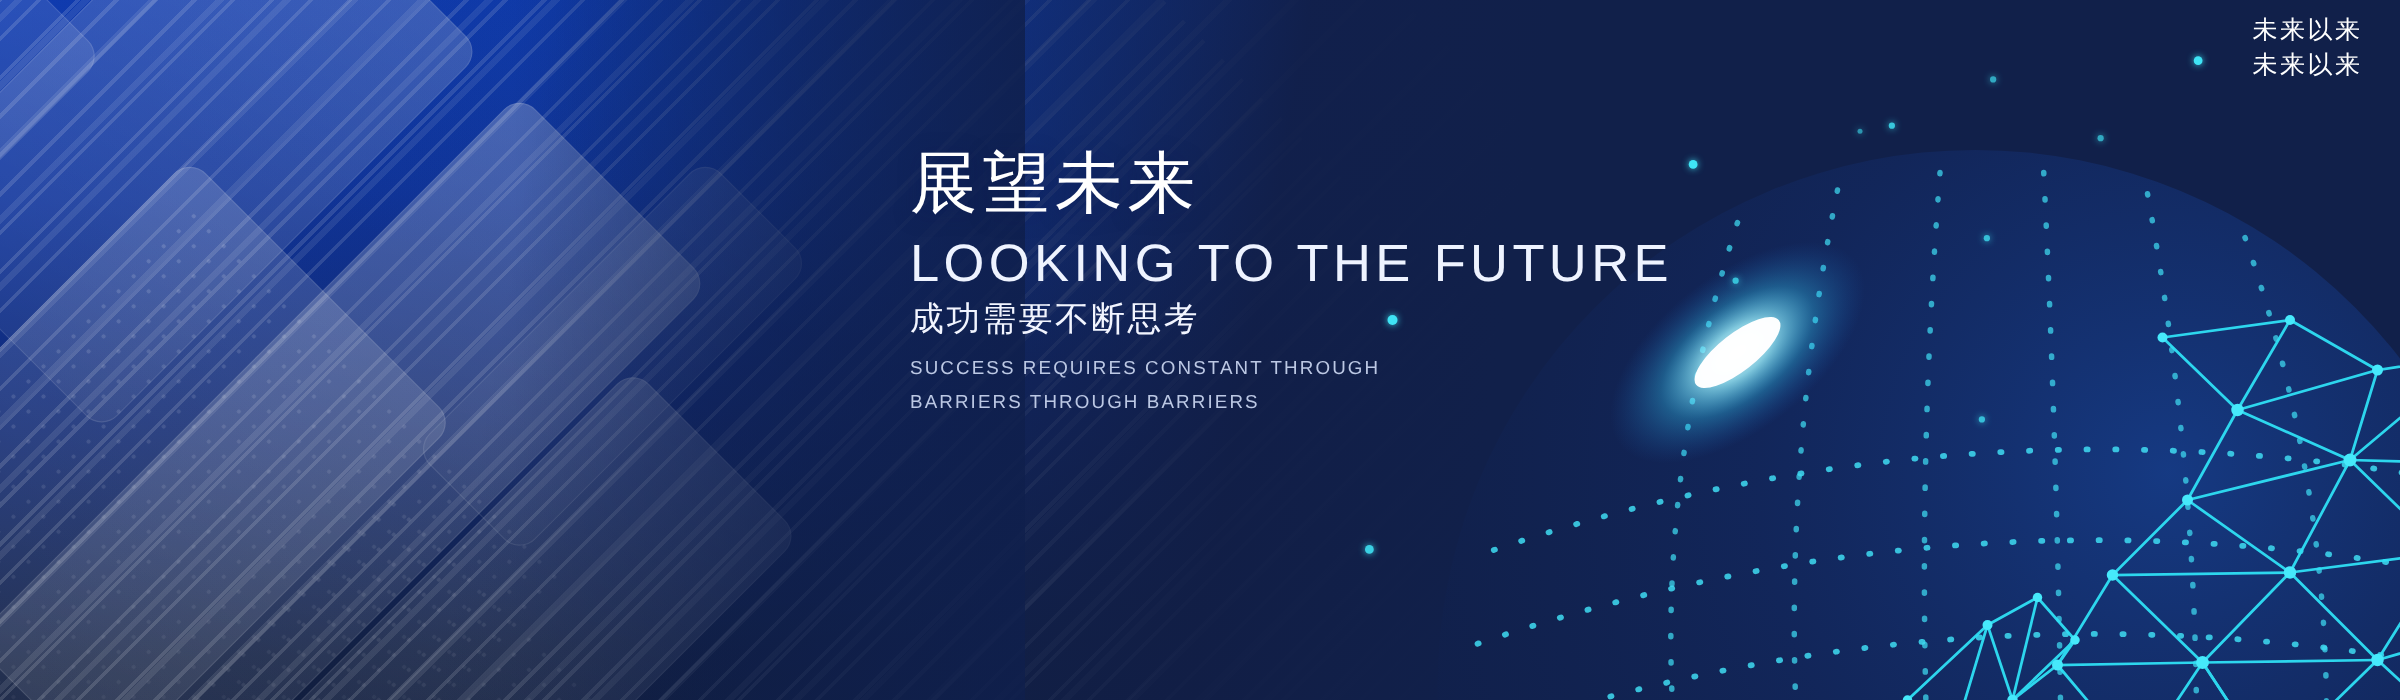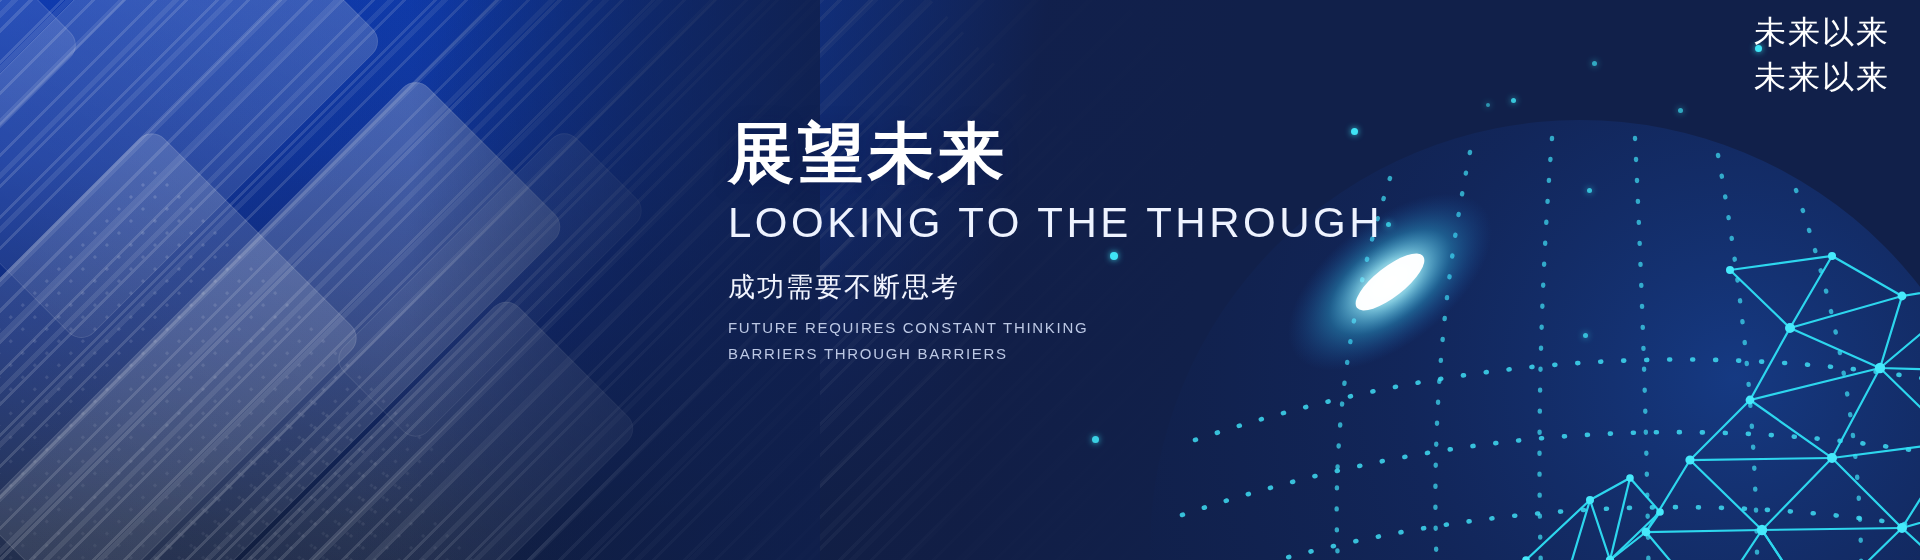--- a/index.html
+++ b/index.html
@@ -80,44 +80,44 @@
   
   .globe-wrap { position:absolute; right:-150px; top:60px; width:980px; height:980px; }
   .globe-wrap svg { display:block; width:100%; height:100%; overflow:visible; }
 
   .particle { position:absolute; border-radius:50%; background:#3fe4f5; box-shadow:0 0 6px rgba(63,228,245,0.9); }
 
   
   .text-block { position:absolute; left:728px; top:120px; }
 
   .headline {
-    font-size:66px; font-weight:bold; color:#ffffff;
+    font-size:54px; font-weight:normal; color:#ffffff;
     letter-spacing:4px; line-height:1.02;
     text-shadow:0 2px 18px rgba(0,20,80,0.35);
   }
   .subhead {
     margin-top:14px;
     font-size:42px; font-weight:300; color:#eef3ff;
     letter-spacing:3.5px; line-height:1.05;
   }
   .cn-line {
     font-size:27px; font-weight:normal; color:#f2f5ff;
     letter-spacing:2px; line-height:1.38;
   }
-  .cn-lines { margin-top:24px; }
+  .cn-lines { margin-top:4px; }
   .en-small {
     font-size:15px; font-weight:300; color:#bcc8e4;
     letter-spacing:1.7px; line-height:1.75;
   }
   .en-smalls { margin-top:8px; }
 
   .corner-text {
     position:absolute; right:30px; top:10px;
     text-align:right; color:#ffffff;
-    font-size:32px; letter-spacing:2px; line-height:1.4;
+    font-size:20px; letter-spacing:2px; line-height:1.4;
   }
 </style>
 </head>
 <body>
 
 <div id="banner">
 
   <div class="deco">
     <div class="stripes"></div>
     <div class="stripes s2"></div>
@@ -317,28 +317,28 @@
   <div class="particle" style="left:1592px; top:61px;  width:5px;  height:5px;  opacity:0.7;"></div>
   <div class="particle" style="left:1678px; top:108px; width:5px;  height:5px;  opacity:0.7;"></div>
   <div class="particle" style="left:1755px; top:45px;  width:7px;  height:7px;"></div>
   <div class="particle" style="left:1110px; top:252px; width:8px;  height:8px;"></div>
   <div class="particle" style="left:1583px; top:333px; width:5px;  height:5px;  opacity:0.8;"></div>
   <div class="particle" style="left:1092px; top:436px; width:7px;  height:7px;  opacity:0.9;"></div>
   <div class="particle" style="left:1486px; top:103px; width:4px;  height:4px;  opacity:0.6;"></div>
 
   <div class="text-block">
     <div class="headline">展望未来</div>
-    <div class="subhead">LOOKING TO THE THROUGH</div>
+    <div class="subhead">LOOKING TO THE FUTURE</div>
 
     <div class="cn-lines">
       <div class="cn-line">成功需要不断思考</div>
     </div>
 
     <div class="en-smalls">
-      <div class="en-small">FUTURE REQUIRES CONSTANT THINKING</div>
+      <div class="en-small">SUCCESS REQUIRES CONSTANT THROUGH</div>
       <div class="en-small">BARRIERS THROUGH BARRIERS</div>
     </div>
   </div>
 
   <div class="corner-text">
     <div>未来以来</div>
     <div>未来以来</div>
   </div>
 
 </div>

